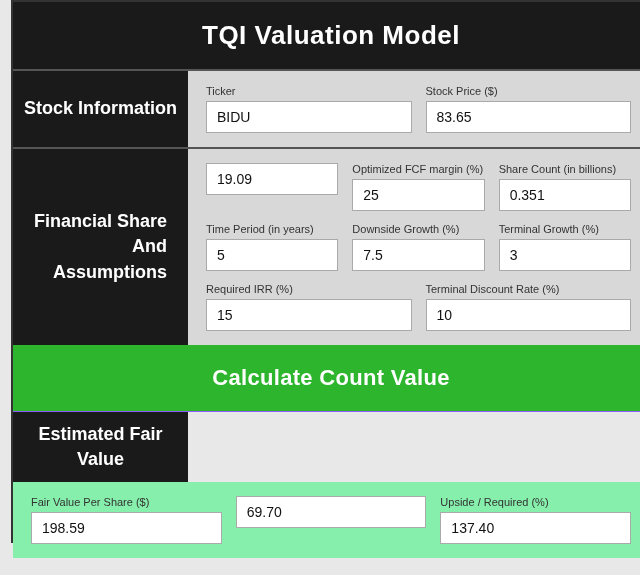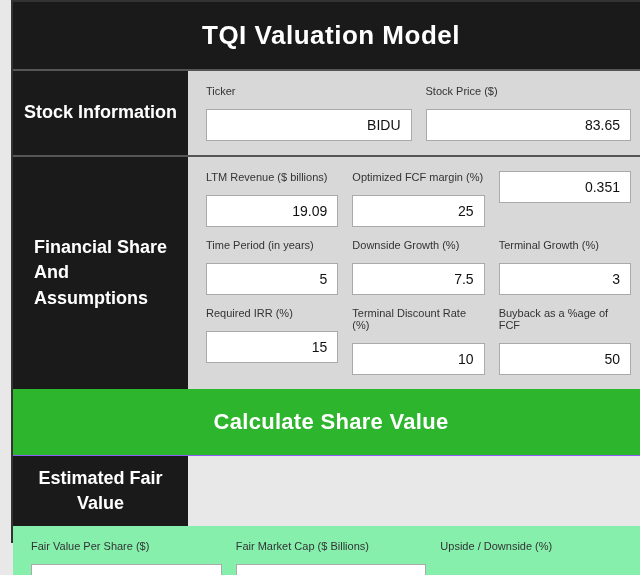--- a/index.html
+++ b/index.html
@@ -44,21 +44,21 @@
     }
 
     .section-label {
       background: #1a1a1a;
       color: white;
       width: 175px;
       min-width: 175px;
       display: flex;
       align-items: center;
       justify-content: center;
-      text-align: left;
+      text-align: right;
       font-size: 18px;
       font-weight: bold;
       padding: 15px 10px;
       line-height: 1.4;
     }
 
     .section-content {
       flex: 1;
       background: #d8d8d8;
       padding: 14px 18px;
@@ -70,39 +70,38 @@
     
     .field-row {
       display: flex;
       flex-direction: row;
       gap: 14px;
     }
 
     .field-group {
       display: flex;
       flex-direction: column;
-      gap: 12px;
+      gap: 4px;
       flex: 1;
     }
 
     .field-label {
       font-size: 11px;
       color: #333;
       font-weight: normal;
     }
 
     .field-input {
       background: white;
       border: 1px solid #aaa;
       padding: 7px 10px;
       font-size: 14px;
       color: #111;
       width: 100%;
       outline: none;
-      text-align: right;
     }
 
     
     .calculate-btn {
       background: #2db52d;
       color: white;
       border: none;
       text-align: center;
       padding: 20px 10px;
       font-size: 22px;
@@ -177,28 +176,28 @@
       <div>
         <span>Financial Share</span><br>
         <span>And</span><br>
         <span>Assumptions</span>
       </div>
     </div>
     <div class="section-content">
 
       <div class="field-row">
         <div class="field-group">
-          <label class="field-label">LTM Revenue ($ billions)</label>
           <input class="field-input" type="text" value="19.09" style="">
         </div>
         <div class="field-group">
           <label class="field-label">Optimized FCF margin (%)</label>
           <input class="field-input" type="text" value="25" style="">
         </div>
         <div class="field-group">
+          <label class="field-label">Share Count (in billions)</label>
           <input class="field-input" type="text" value="0.351" style="">
         </div>
       </div>
 
       <div class="field-row">
         <div class="field-group">
           <label class="field-label">Time Period (in years)</label>
           <input class="field-input" type="text" value="5" style="">
         </div>
         <div class="field-group">
@@ -213,46 +212,42 @@
 
       <div class="field-row">
         <div class="field-group">
           <label class="field-label">Required IRR (%)</label>
           <input class="field-input" type="text" value="15" style="">
         </div>
         <div class="field-group">
           <label class="field-label">Terminal Discount Rate (%)</label>
           <input class="field-input" type="text" value="10" style="">
         </div>
-        <div class="field-group">
-          <label class="field-label">Buyback as a %age of FCF</label>
-          <input class="field-input" type="text" value="50" style="">
-        </div>
       </div>
     </div>
   </div>
 
   <button class="calculate-btn">
-    <span>Calculate Share Value</span>
+    <span>Calculate Count Value</span>
   </button>
 
   <div class="bottom-section">
     <div class="bottom-label">
       <span>Estimated Fair Value</span>
     </div>
     <div class="bottom-content">
       <div class="field-row">
         <div class="field-group">
           <label class="field-label">Fair Value Per Share ($)</label>
           <input class="field-input" type="text" value="198.59" style="">
         </div>
         <div class="field-group">
-          <label class="field-label">Fair Market Cap ($ Billions)</label>
           <input class="field-input" type="text" value="69.70" style="">
         </div>
         <div class="field-group">
-          <label class="field-label">Upside / Downside (%)</label>
+          <label class="field-label">Upside / Required (%)</label>
+          <input class="field-input" type="text" value="137.40" style="">
         </div>
       </div>
     </div>
   </div>
 
 </div>
 
 </body></html>

